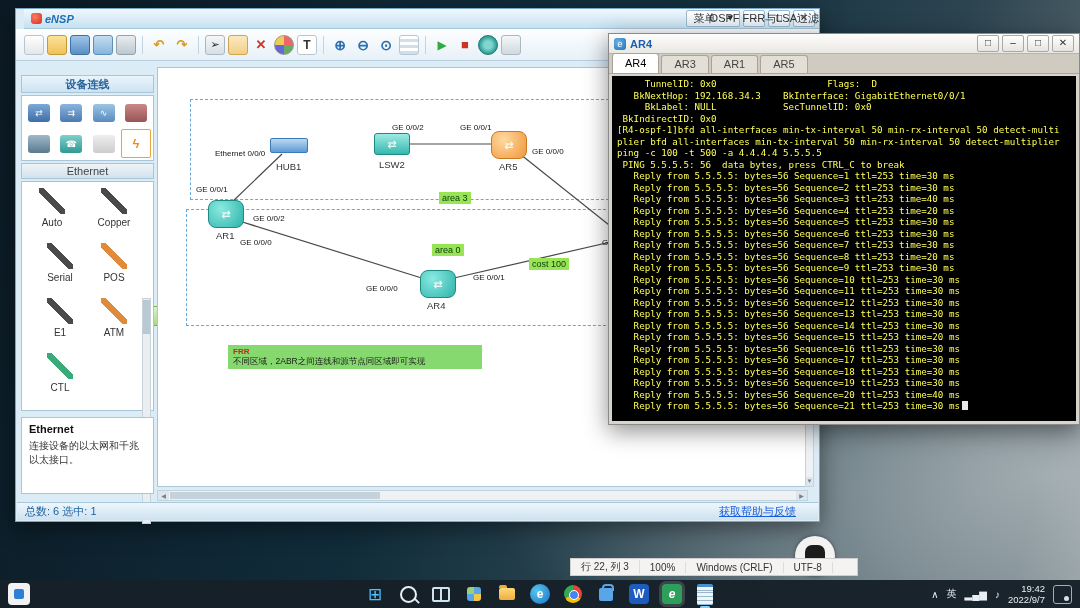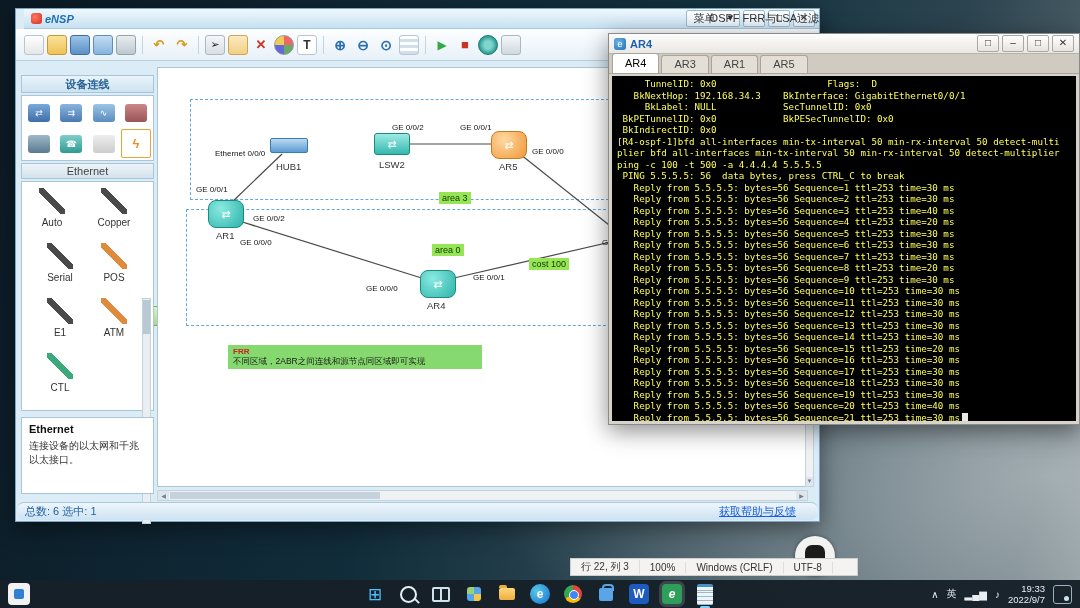--- a/index.html
+++ b/index.html
@@ -84,21 +84,21 @@
   .alabel{position:absolute;font-size:9px;color:#0a3a0a;background:#97e455;padding:1px 3px;}
   .note{position:absolute;left:70px;top:277px;width:254px;background:#86d96e;padding:2px 5px;font-size:8.5px;color:#1a1a1a;line-height:11px;box-sizing:border-box;}
   .note-title{color:#c22;font-weight:bold;font-size:8px;line-height:9px;}
   .c-vscroll{position:absolute;right:5px;top:58px;width:9px;bottom:34px;background:#eef2f5;border:1px solid #c5d2da;box-sizing:border-box;font-size:6px;color:#708090;text-align:center;}
   .c-vscroll .arr{position:absolute;left:0;right:0;height:9px;line-height:9px;background:#dde6ec;}
   .c-vscroll .arr.up{top:0;} .c-vscroll .arr.dn{bottom:0;}
   .c-hscroll{position:absolute;left:141px;width:651px;bottom:20px;height:11px;background:#eef2f5;border:1px solid #c5d2da;box-sizing:border-box;font-size:6px;color:#708090;}
   .c-hscroll .arr{position:absolute;top:0;bottom:0;width:11px;line-height:10px;text-align:center;background:#dde6ec;}
   .c-hscroll .arr.lf{left:0;} .c-hscroll .arr.rt{right:0;}
   .c-hscroll .thumb{position:absolute;left:12px;top:1px;height:7px;width:210px;background:#c3d2dc;}
-  .statusbar{position:absolute;left:1px;right:1px;bottom:1px;height:18px;background:linear-gradient(#eef6fc,#cde2f0);border-top:1px solid #a8c8dc;display:flex;align-items:center;font-size:11px;color:#1a5e9e;padding:0 8px;box-sizing:border-box;border-radius:7px;}
+  .statusbar{position:absolute;left:1px;right:1px;bottom:1px;height:18px;background:linear-gradient(#eef6fc,#cde2f0);border-top:1px solid #a8c8dc;display:flex;align-items:center;font-size:11px;color:#1a5e9e;padding:0 8px;box-sizing:border-box;}
   .help-link{position:absolute;right:22px;color:#1a5edb;text-decoration:underline;}
   
   .term{left:608px;top:33px;width:472px;height:392px;background:#d8d4cb;border:1px solid #8a8a8a;box-sizing:border-box;}
   .t-titlebar{position:absolute;left:0;top:0;right:0;height:20px;background:linear-gradient(#fdfdfc,#e9e7e2);border-bottom:1px solid #b8b4ab;display:flex;align-items:center;padding:0 5px;box-sizing:border-box;}
   .t-ico{width:12px;height:12px;border-radius:3px;background:radial-gradient(circle at 35% 35%,#6ab4e8,#1f6fb5);color:#fff;font-size:9px;line-height:12px;text-align:center;margin-right:4px;}
   .t-title{font-size:11px;font-weight:bold;color:#1b5fae;}
   .t-btns{margin-left:auto;display:flex;gap:3px;}
   .t-btn{width:20px;height:15px;border:1px solid #a8a8a8;background:linear-gradient(#fff,#e6e4df);font-size:10px;line-height:13px;text-align:center;color:#333;border-radius:2px;}
   .t-tabs{position:absolute;left:0;top:20px;right:0;height:20px;background:#cfcbc1;border-bottom:1px solid #a8a49b;display:flex;align-items:flex-end;padding-left:3px;box-sizing:border-box;}
   .t-tab{height:17px;line-height:17px;padding:0 12px;font-size:11px;color:#444;background:#e3dfd6;border:1px solid #a8a49b;border-bottom:none;margin-right:2px;border-radius:3px 3px 0 0;}
@@ -349,21 +349,20 @@
       <span class="t-tab active">AR4</span>
       <span class="t-tab">AR3</span>
       <span class="t-tab">AR1</span>
       <span class="t-tab">AR5</span>
     </div>
     <div class="console">
 
     <div class="tline">     TunnelID: 0x0                    Flags:  D</div>
         <div class="tline">   BkNextHop: 192.168.34.3    BkInterface: GigabitEthernet0/0/1</div>
         <div class="tline">     BkLabel: NULL            SecTunnelID: 0x0</div>
-        <div class="tline"> BkPETunnelID: 0x0            BkPESecTunnelID: 0x0</div>
         <div class="tline"> BkIndirectID: 0x0</div>
         <div class="tline">[R4-ospf-1]bfd all-interfaces min-tx-interval 50 min-rx-interval 50 detect-multi</div>
         <div class="tline">plier bfd all-interfaces min-tx-interval 50 min-rx-interval 50 detect-multiplier</div>
         <div class="tline">ping -c 100 -t 500 -a 4.4.4.4 5.5.5.5</div>
         <div class="tline"> PING 5.5.5.5: 56  data bytes, press CTRL_C to break</div>
         <div class="tline">   Reply from 5.5.5.5: bytes=56 Sequence=1 ttl=253 time=30 ms</div>
         <div class="tline">   Reply from 5.5.5.5: bytes=56 Sequence=2 ttl=253 time=30 ms</div>
         <div class="tline">   Reply from 5.5.5.5: bytes=56 Sequence=3 ttl=253 time=40 ms</div>
         <div class="tline">   Reply from 5.5.5.5: bytes=56 Sequence=4 ttl=253 time=20 ms</div>
         <div class="tline">   Reply from 5.5.5.5: bytes=56 Sequence=5 ttl=253 time=30 ms</div>
@@ -432,20 +431,20 @@
           <span class="underline"></span>
         </span>
     </div>
 
     <div class="tk-tray">
       <span class="tray-g">∧</span>
       <span class="tray-g">英</span>
       <span class="tray-g">▂▄▆</span>
       <span class="tray-g">♪</span>
       <span class="tk-clock">
-        <div>19:33</div>
+        <div>19:42</div>
         <div>2022/9/7</div>
       </span>
       <span class="tk-notif"></span>
     </div>
   </div>
 
 </div>
 
 </body></html>

